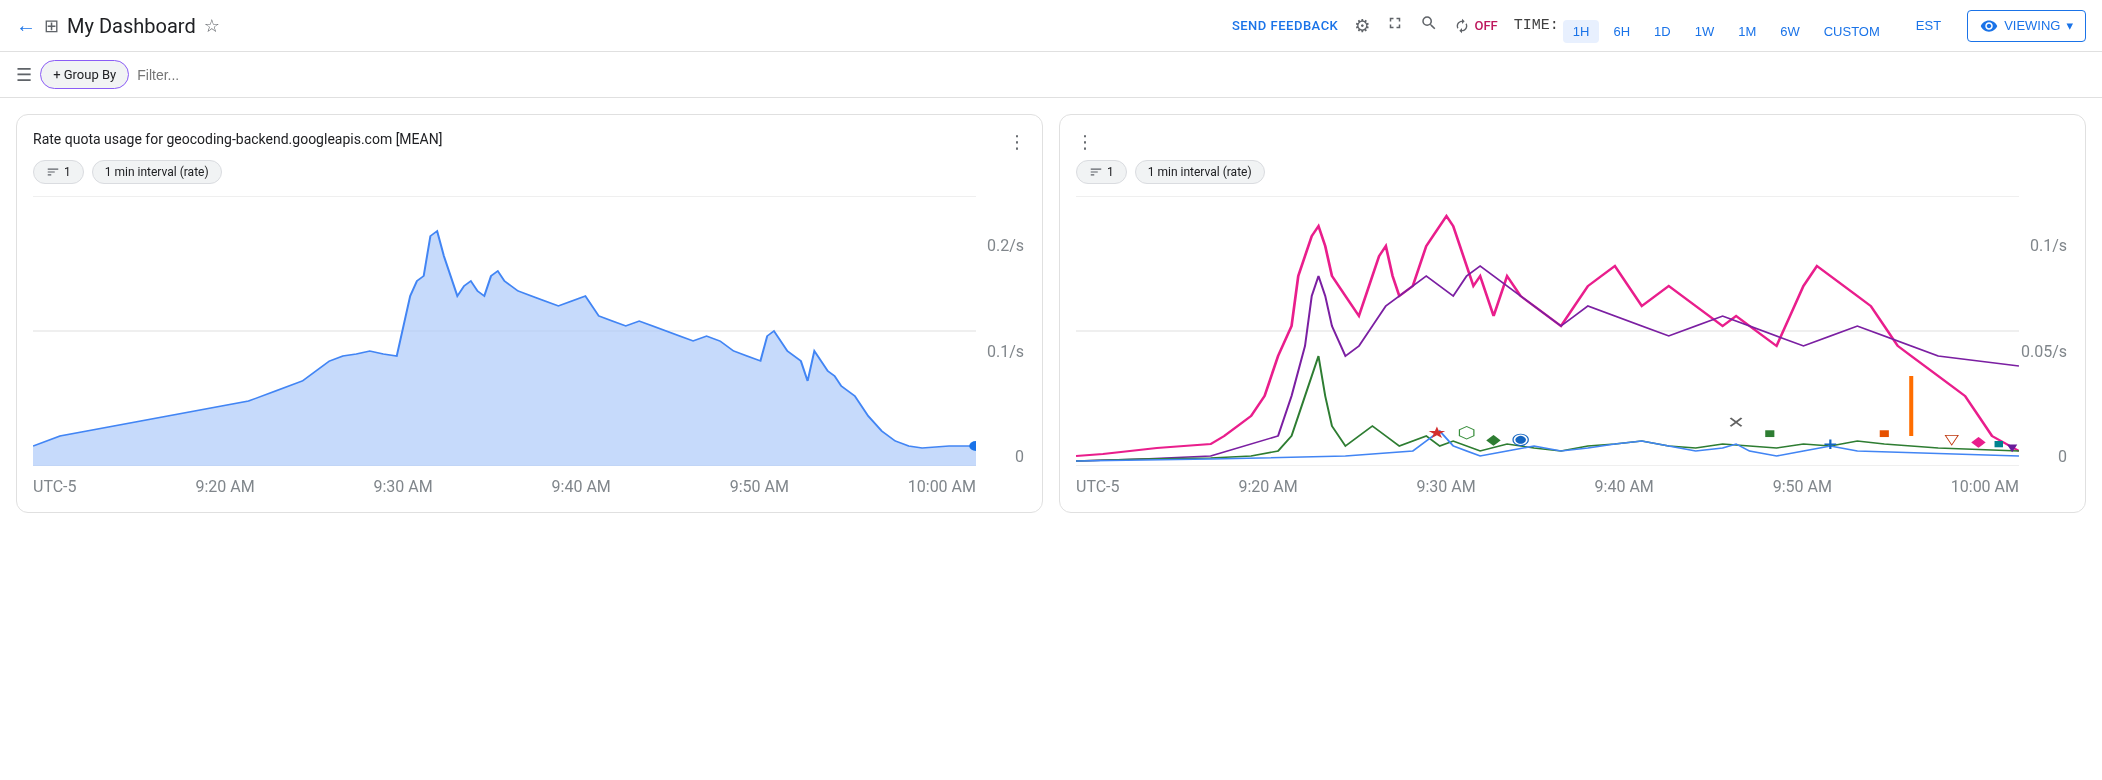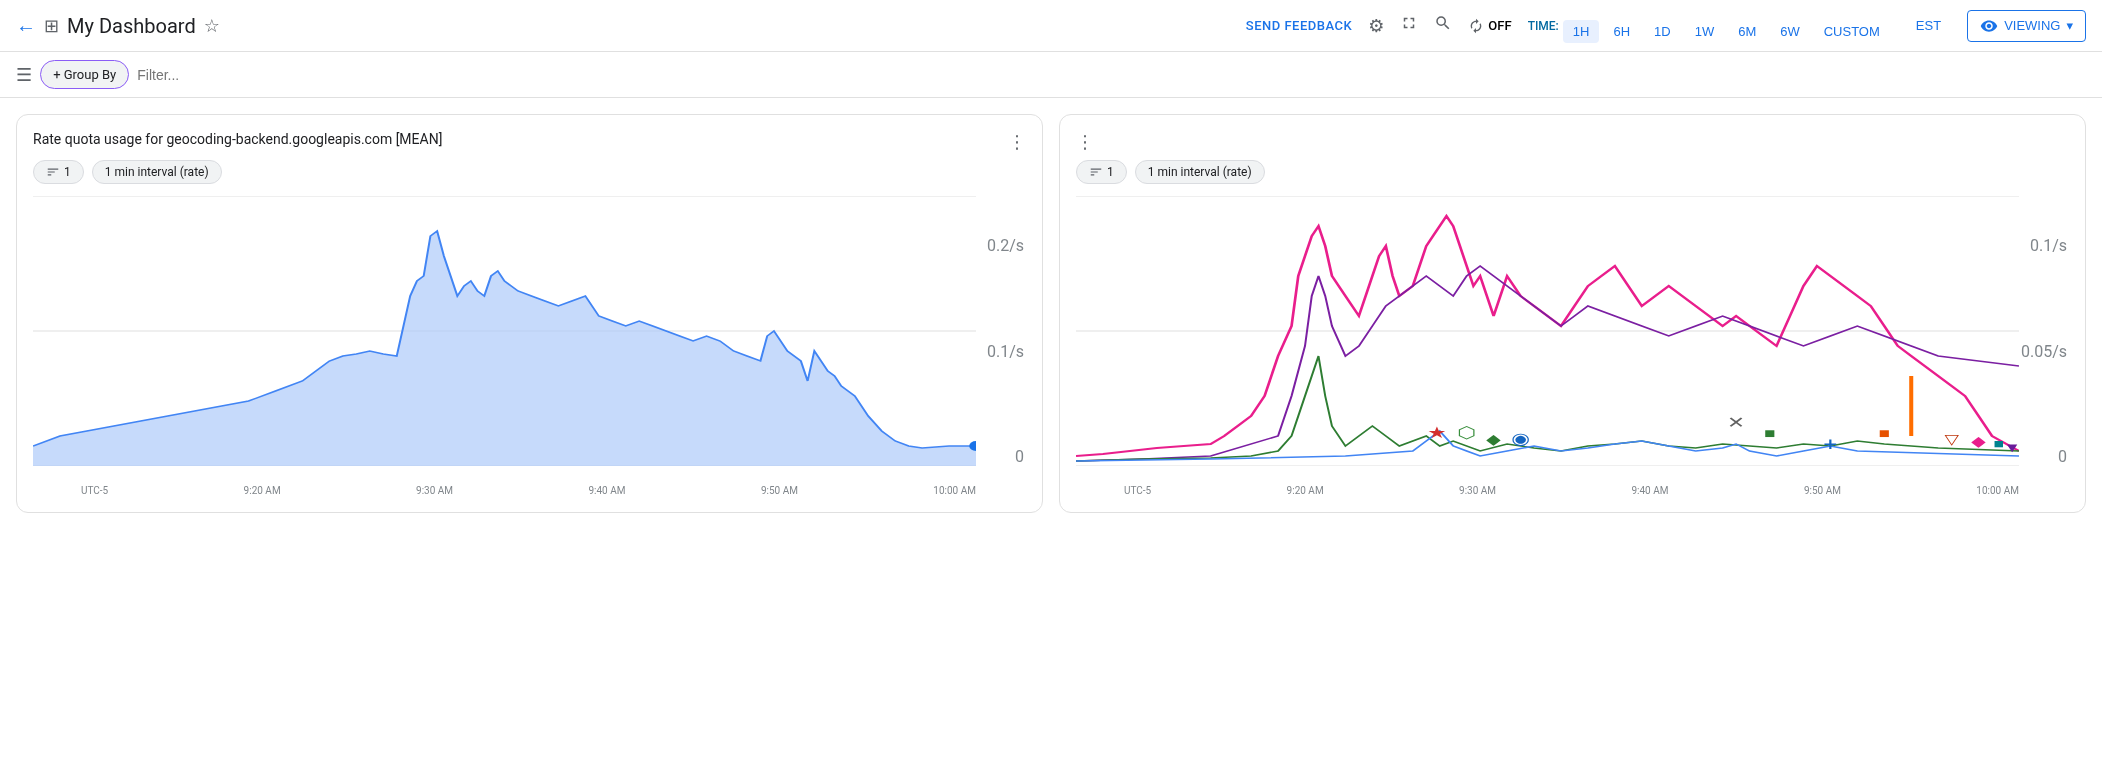--- a/index.html
+++ b/index.html
@@ -16,23 +16,23 @@
     }
     .header-left { display: flex; align-items: center; gap: 8px; flex: 1; }
     .back-btn { color: #1a73e8; cursor: pointer; font-size: 20px; background: none; border: none; }
     .grid-icon { color: #5f6368; cursor: pointer; font-size: 18px; }
     .dashboard-title { font-size: 20px; font-weight: 400; color: #202124; }
     .star-icon { color: #5f6368; cursor: pointer; font-size: 18px; }
     .header-center { display: flex; align-items: center; gap: 16px; }
     .send-feedback { color: #1a73e8; font-size: 13px; font-weight: 500; text-transform: uppercase; cursor: pointer; letter-spacing: 0.5px; }
     .header-icon { color: #5f6368; cursor: pointer; font-size: 18px; background: none; border: none; }
     .auto-refresh { display: flex; align-items: center; gap: 4px; color: #5f6368; font-size: 13px; cursor: pointer; }
-    .refresh-off { color: #000000; font-weight: 500; }
+    .refresh-off { color: #be185d; font-weight: 500; }
     .time-section { display: flex; align-items: center; gap: 4px; }
-    .time-label { color: #0369a1; font-size: 12px; font-weight: 500; }
+    .time-label { color: #404040; font-size: 15px; font-weight: 500; font-family: Liberation Mono, monospace; }
     .time-btn {
       padding: 4px 10px;
       border: none;
       background: none;
       color: #1a73e8;
       font-size: 13px;
       font-weight: 500;
       cursor: pointer;
       border-radius: 4px;
       margin-top: 11px;
@@ -114,21 +114,21 @@
     
     .y-axis { position: absolute; right: 0; top: 0; bottom: 30px; display: flex; flex-direction: column; justify-content: space-between; padding-right: 2px; }
     .y-label { font-size: 16px; color: #80868b; text-align: right; margin-top: 40px; }
 
     
     .chart-svg-container { position: absolute; left: 0; right: 50px; top: 0; bottom: 30px; }
     .chart-svg-container svg { width: 100%; height: 100%; }
 
     
     .x-axis { position: absolute; bottom: 0; left: 0; right: 50px; display: flex; justify-content: space-between; }
-    .x-label { font-size: 10px; color: #80868b; margin-left: 48px; }
+    .x-label { font-size: 16px; color: #80868b; }
 
     .grid-line { stroke: #e0e0e0; stroke-width: 1; }
     .area-fill { fill: #aecbfa; opacity: 0.7; }
     .area-line { fill: none; stroke: #4285f4; stroke-width: 1.5; }
     .data-dot { fill: #1a73e8; }
   </style>
 </head>
 <body>
 
 <div class="header">
@@ -160,21 +160,21 @@
         </svg>
       <span class="refresh-off">OFF</span>
     </div>
 
     <div class="time-section">
       <span class="time-label">TIME:</span>
       <button class="time-btn active">1H</button>
       <button class="time-btn">6H</button>
       <button class="time-btn">1D</button>
       <button class="time-btn">1W</button>
-      <button class="time-btn">6M</button>
+      <button class="time-btn">1M</button>
       <button class="time-btn">6W</button>
       <button class="time-btn">CUSTOM</button>
     </div>
 
     <button class="est-btn">EST</button>
 
     <button class="viewing-btn">
       <svg width="18" height="18" viewBox="0 0 24 24" fill="#1a73e8">
           <path d="M12 4.5C7 4.5 2.73 7.61 1 12c1.73 4.39 6 7.5 11 7.5s9.27-3.11 11-7.5c-1.73-4.39-6-7.5-11-7.5zM12 17c-2.76 0-5-2.24-5-5s2.24-5 5-5 5 2.24 5 5-2.24 5-5 5zm0-8c-1.66 0-3 1.34-3 3s1.34 3 3 3 3-1.34 3-3-1.34-3-3-3z"></path>
         </svg>

